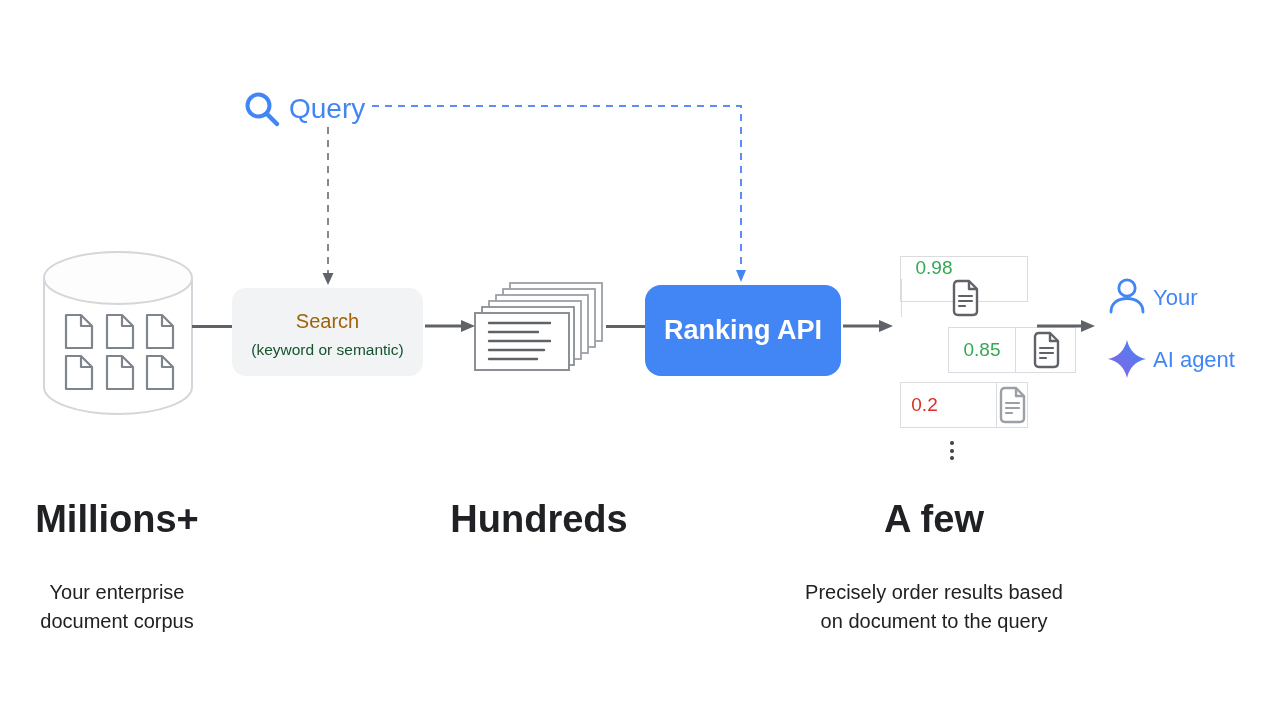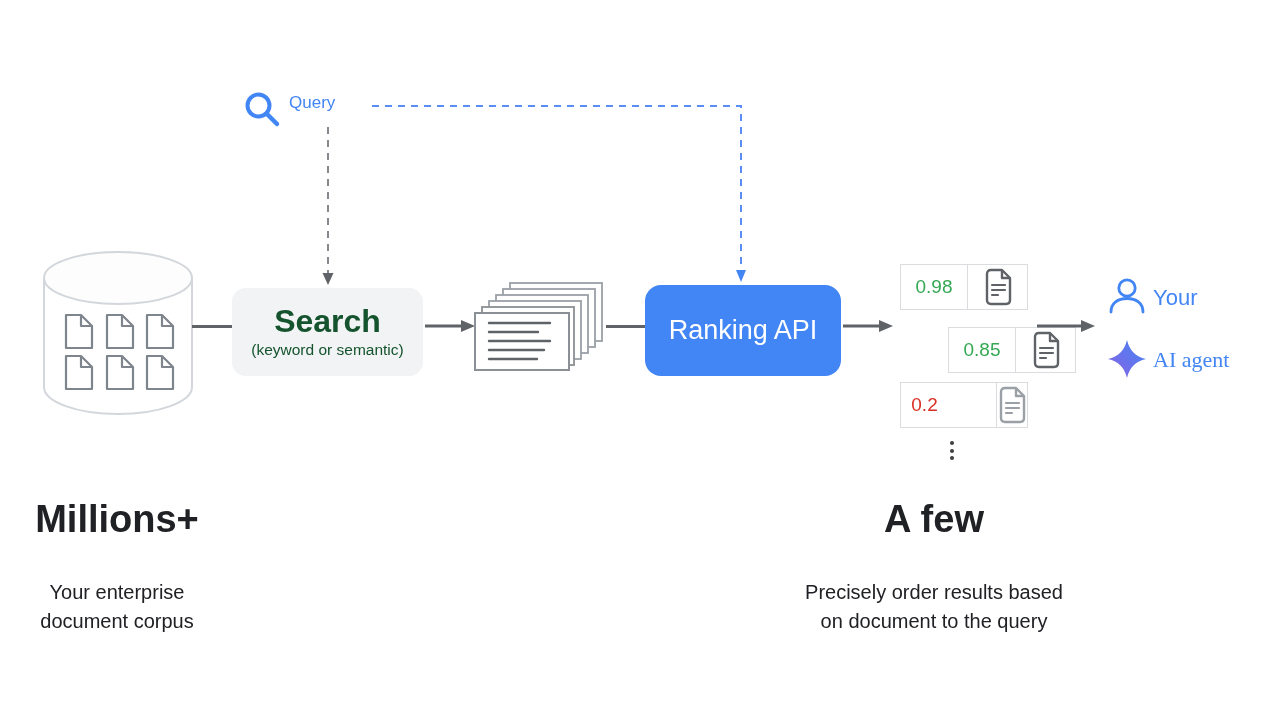--- a/index.html
+++ b/index.html
@@ -10,39 +10,39 @@
     width: 1280px;
     height: 720px;
     background: #ffffff;
     overflow: hidden;
   }
   .abs { position: absolute; }
 
   
   .query-label {
     position: absolute; left: 289px; top: 93px;
-    font-size: 17px; font-weight: 500; color: #4285F4;
+    font-size: 28px; font-weight: 500; color: #4285F4;
   }
 
   
   .search-box {
     position: absolute; left: 232px; top: 288px; width: 191px; height: 88px;
     background: #f1f3f4; border-radius: 14px;
     display: flex; flex-direction: column; align-items: center; justify-content: center;
   }
-  .search-title { font-size: 32px; font-weight: 700; color: #14532d; line-height: 32px; }
+  .search-title { font-size: 20px; font-weight: 400; color: #a16207; line-height: 32px; }
   .search-subtitle { font-size: 15.5px; color: #14532d; margin-top: 4px; }
 
   
   .ranking-box {
     position: absolute; left: 645px; top: 285px; width: 196px; height: 91px;
     background: #4285F4; border-radius: 16px;
     display: flex; align-items: center; justify-content: center;
   }
-  .ranking-title { font-size: 27px; font-weight: 400; color: #ffffff; }
+  .ranking-title { font-size: 27px; font-weight: 700; color: #ffffff; }
 
   
   .connector {
     position: absolute; height: 3px; background: #5f6368; top: 325px;
   }
 
   
   .result-row {
     position: absolute; left: 900px; width: 128px; height: 46px;
     background: #ffffff; border: 1.5px solid #dadce0;
@@ -60,21 +60,21 @@
   .score-low  { color: #D93025; }
 
   .dots { position: absolute; left: 950px; top: 441px; display: flex; flex-direction: column; gap: 3.5px; }
   .dots span { width: 4px; height: 4px; border-radius: 50%; background: #3c4043; display: block; }
 
   
   .consumer-label {
     position: absolute; font-size: 22px; font-weight: 500; color: #4285F4;
   }
   .users-label { left: 1153px; top: 285px; }
-  .agent-label { left: 1153px; top: 347px; font-family: Liberation Serif, serif; }
+  .agent-label { left: 1153px; top: 347px; }
 
   
   .stage { position: absolute; top: 496px; width: 340px; text-align: center; }
   .stage-heading { font-size: 38px; line-height: 46px; font-weight: 700; color: #202124; }
   .stage-desc {
     margin-top: 36px; font-size: 20px; line-height: 29px; color: #202124;
     white-space: pre-line;
   }
   .stage-1 { left: -53px; }
   .stage-2 { left: 369px; }
@@ -166,21 +166,21 @@
 
   <div class="ranking-box">
     <div class="ranking-title">Ranking API</div>
   </div>
 
   <svg class="abs" style="left:843px; top:318px;" width="50" height="16" viewBox="0 0 50 16">
     <line x1="0" y1="8" x2="37" y2="8" stroke="#5f6368" stroke-width="3"></line>
     <polygon points="36,2 50,8 36,14" fill="#5f6368"></polygon>
   </svg>
 
-  <div class="result-row" style="top:264px;">
+  <div class="result-row" style="top:256px;flex-direction:column;">
     <div class="score-cell score-high">0.98</div>
     <div class="icon-cell">
       <svg width="30" height="38" viewBox="0 0 30 38">
         <path d="M8,2 H19 L27,10 V32 Q27,36 23,36 H8 Q4,36 4,32 V6 Q4,2 8,2 Z" fill="#ffffff" stroke="#5f6368" stroke-width="2.4" stroke-linejoin="round"></path>
         <path d="M19,2 V10 H27" fill="none" stroke="#5f6368" stroke-width="2.4" stroke-linejoin="round"></path>
         <g stroke="#5f6368" stroke-width="2.2" stroke-linecap="round">
           <line x1="9" y1="17" x2="22" y2="17"></line>
           <line x1="9" y1="22" x2="22" y2="22"></line>
           <line x1="9" y1="27" x2="15" y2="27"></line>
         </g>
@@ -245,20 +245,21 @@
     <path d="M20,1 C22.5,11.5 28.5,17.5 39,20 C28.5,22.5 22.5,28.5 20,39 C17.5,28.5 11.5,22.5 1,20 C11.5,17.5 17.5,11.5 20,1 Z" fill="url(#sparkGrad)"></path>
   </svg>
   <div class="consumer-label agent-label">AI agent</div>
 
   <div class="stage stage-1">
     <div class="stage-heading">Millions+</div>
     <div class="stage-desc">Your enterprise
 document corpus</div>
   </div>
   <div class="stage stage-2">
+    <div class="stage-heading">Hundreds</div>
   </div>
   <div class="stage stage-3">
     <div class="stage-heading">A few</div>
     <div class="stage-desc">Precisely order results based
 on document to the query</div>
   </div>
 
 </div>
 
 </body></html>

